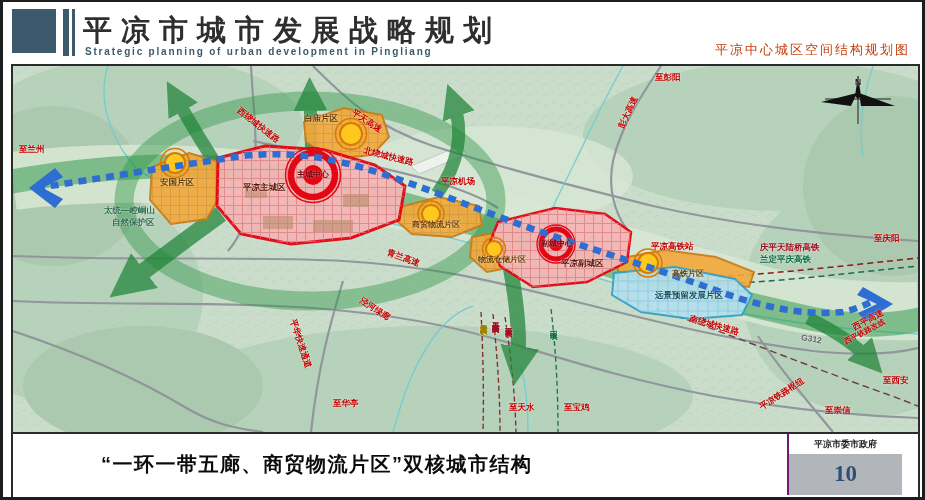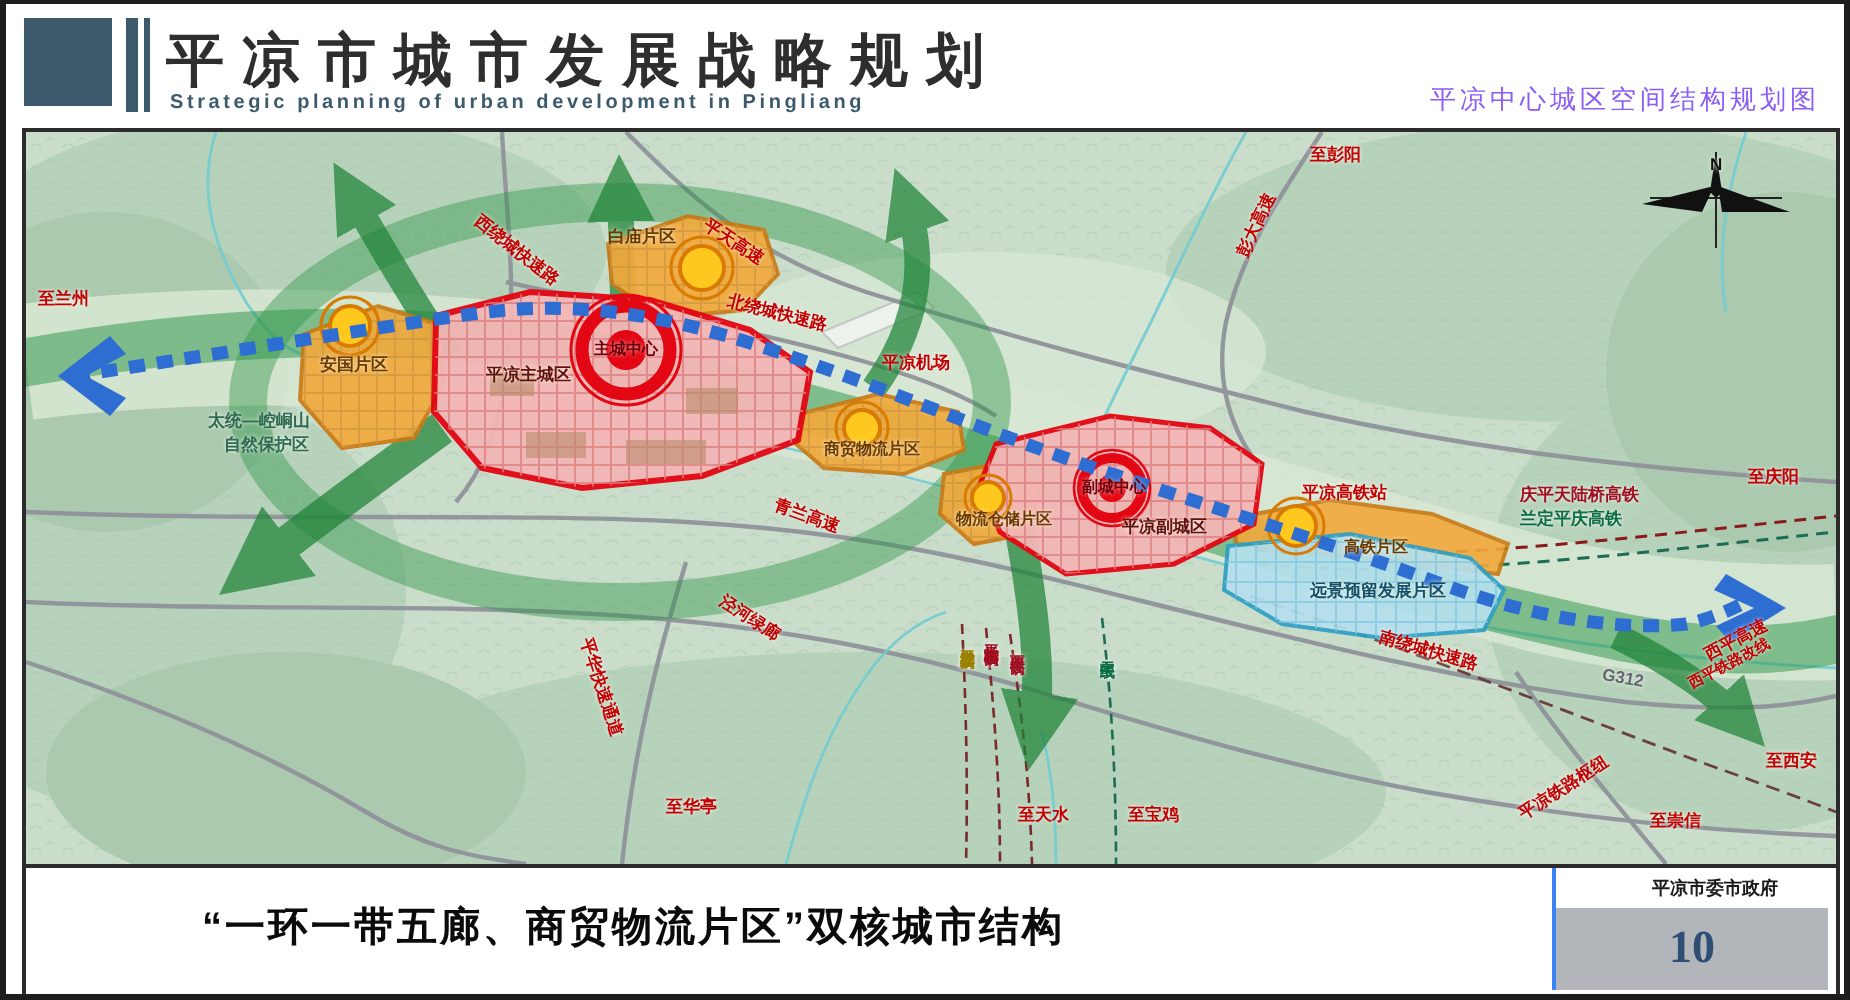--- a/index.html
+++ b/index.html
@@ -10,21 +10,21 @@
   }
   
   .header { position:absolute; left:0; top:0; width:100%; height:61px; background:#fff; }
   .logo-sq { position:absolute; left:9px; top:7px; width:44px; height:44px; background:#3d5a6c; }
   .bar1 { position:absolute; left:60px; top:7px; width:6px; height:47px; background:#3d5a6c; }
   .bar2 { position:absolute; left:69px; top:7px; width:3px; height:47px; background:#3d5a6c; }
   .title-cn { position:absolute; left:80px; top:9px; font-size:29px; font-weight:bold; color:#2e2e2e;
               letter-spacing:9px; white-space:nowrap; }
   .title-en { position:absolute; left:82px; top:44px; font-size:10px; font-weight:bold; color:#3d5a6c;
               letter-spacing:1.8px; white-space:nowrap; }
-  .map-title { position:absolute; right:12px; bottom:4px; font-size:13px; color:#8b5cf6; letter-spacing:2px;margin-top:46px; }
+  .map-title { position:absolute; right:12px; bottom:4px; font-size:13px; color:#c2410c; letter-spacing:2px;margin-top:46px; }
   
   .map { position:absolute; left:8px; top:62px; width:905px; height:366px;
          border:2px solid #2b2b2b; background:#c9ddca; overflow:hidden; }
   .map svg { position:absolute; left:0; top:0; }
   .ml { position:absolute; font-size:8.5px; font-weight:bold; color:#c40000; white-space:nowrap;
         text-shadow:0 0 2px rgba(255,255,255,.85); transform-origin:left top; line-height:1.1; }
   .ml.grn { color:#2f6b50;margin-left:21px; }
   .ml.teal { color:#0e6e46; }
   .ml.dred { color:#a01020; }
   .ml.gray { color:#63666d; }
@@ -34,21 +34,21 @@
   .zl { position:absolute; font-size:8.5px; font-weight:bold; color:#6b3a00; white-space:nowrap;
         text-shadow:0 0 2px rgba(255,255,230,.9); transform-origin:left top; line-height:1; }
   .zl.red { color:#5f1010; }
   .zl.ctr { color:#70000a; text-shadow:0 0 2px rgba(255,190,190,.8); font-size:8px; }
   .zl.blu { color:#14506b; }
   
   .footer { position:absolute; left:8px; top:430px; width:905px; height:65px;
             border:2px solid #2b2b2b; background:#fff; }
   .caption { position:absolute; left:88px; top:0; height:61px; line-height:61px;
              font-size:20px; font-weight:bold; color:#0b0b0b; letter-spacing:1.5px; white-space:nowrap; }
-  .side-panel { position:absolute; right:4px; top:0; width:113px; height:61px; border-left:2px solid #3b82f6;padding-left:23px; }
+  .side-panel { position:absolute; right:16px; top:0; width:113px; height:61px; border-left:2px solid #701a75; }
   .org { width:100%; height:20px; line-height:20px; text-align:center; font-size:9px; font-weight:bold; color:#1c1c1c; }
   .pageno { position:absolute; left:0; right:0; top:20px; bottom:0; background:#b2b6ba;
             text-align:center; font-family:"Liberation Serif","DejaVu Serif",serif;
             font-size:23px; font-weight:bold; color:#2e4f74; line-height:40px; }
 </style>
 </head>
 <body>
 
 <div class="page">
 

